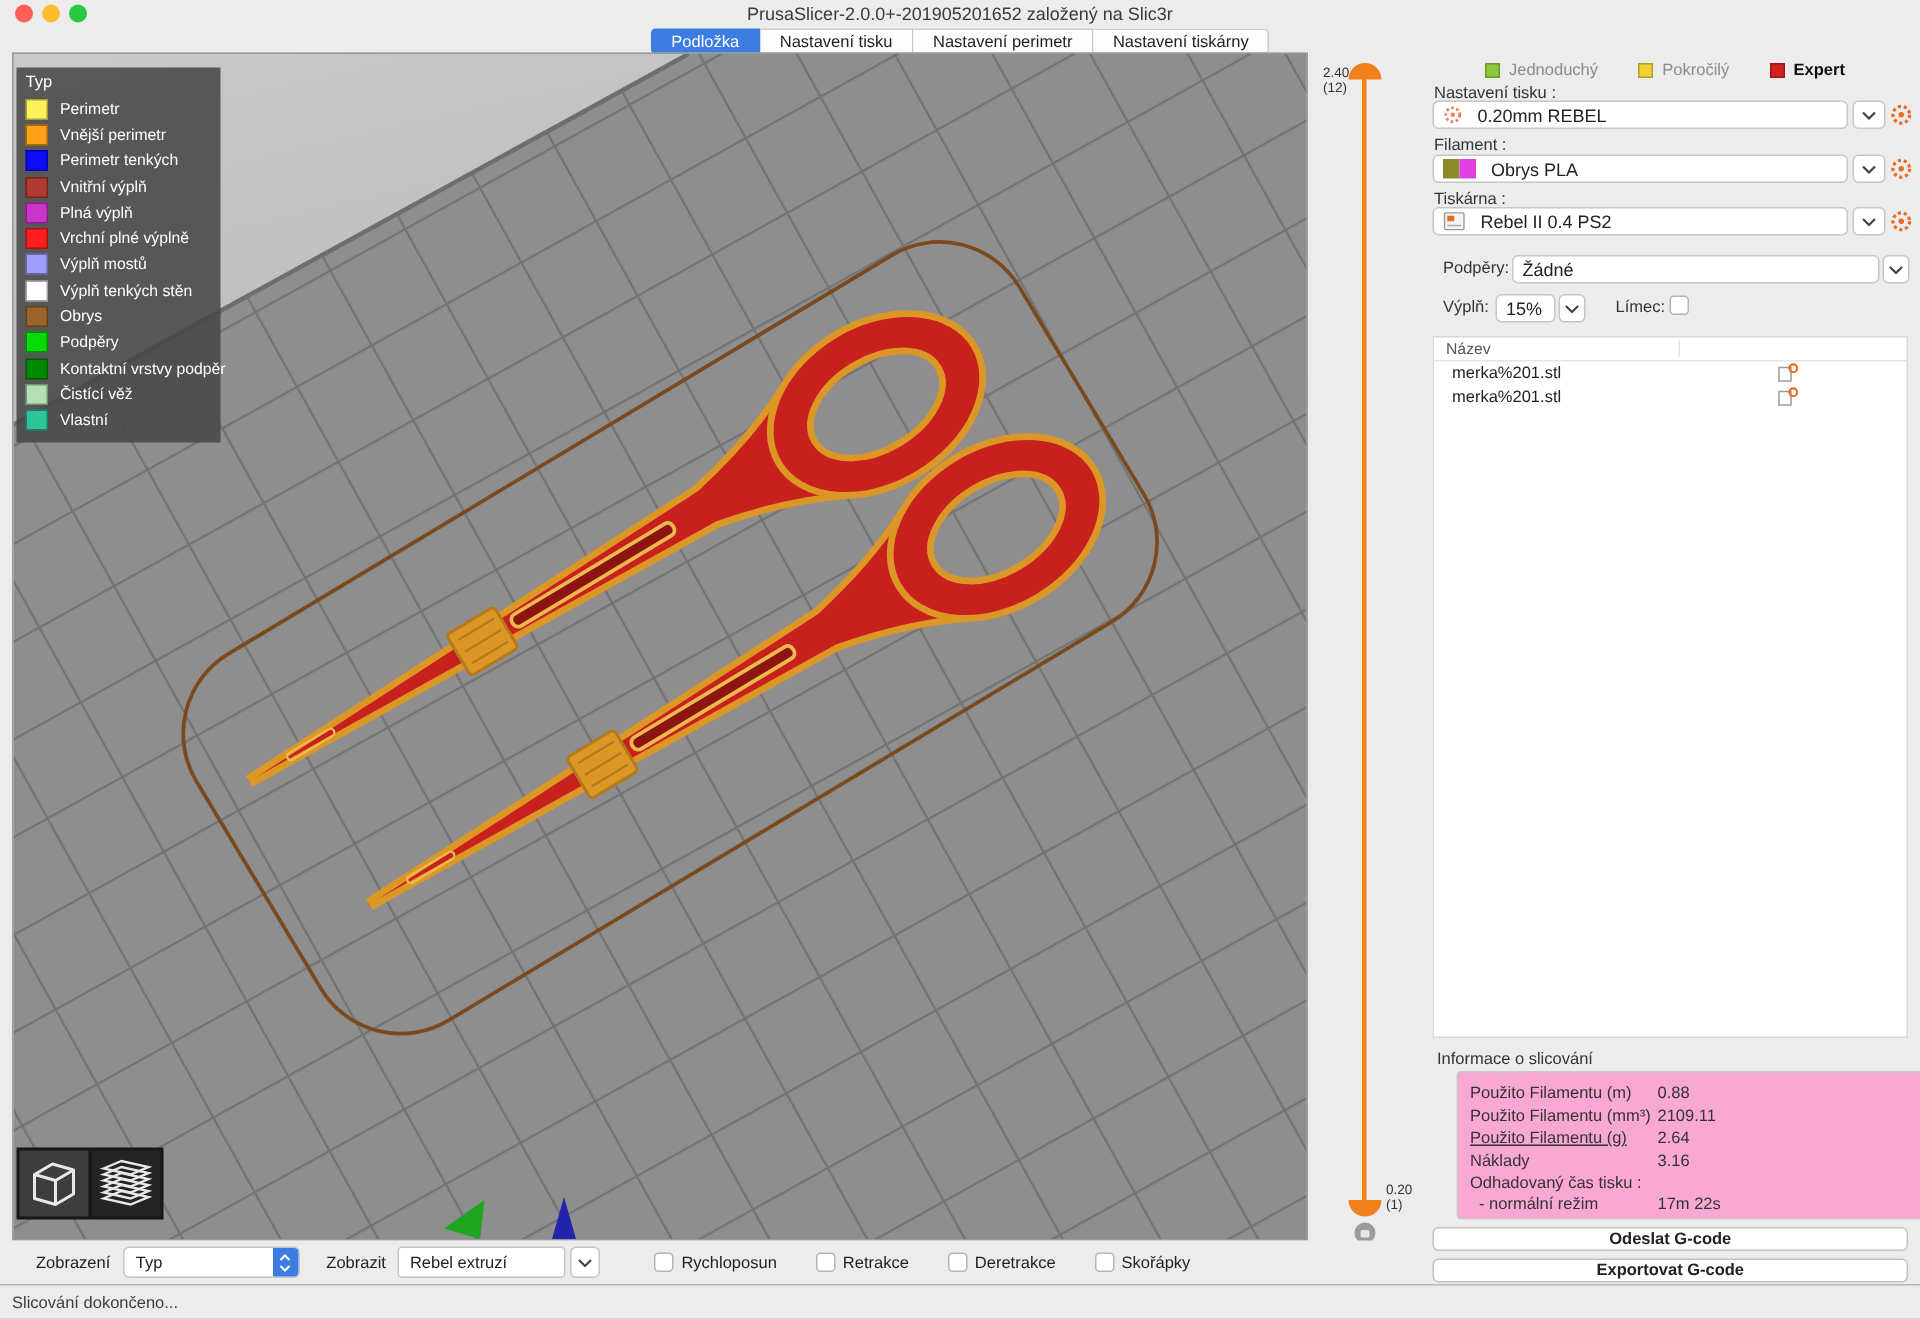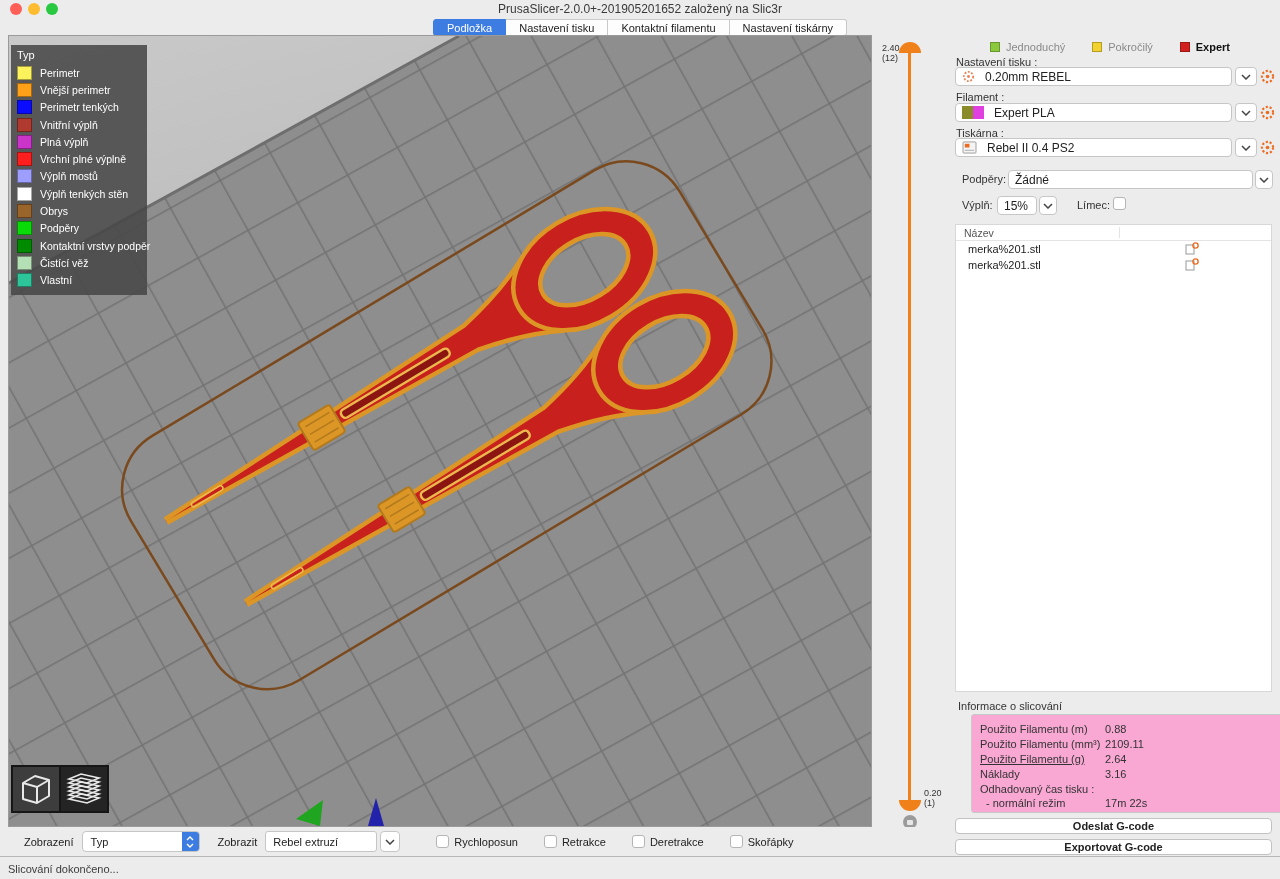--- a/index.html
+++ b/index.html
@@ -85,21 +85,21 @@
 <div class="titlebar">
   <span class="tl" style="left:10px;background:#ff5f57;"></span>
   <span class="tl" style="left:28px;background:#febc2e;"></span>
   <span class="tl" style="left:46px;background:#28c840;"></span>
   <div class="title">PrusaSlicer-2.0.0+-201905201652 založený na Slic3r</div>
 </div>
 
 <div class="tabbar">
   <div class="tab active">Podložka</div>
   <div class="tab">Nastavení tisku</div>
-  <div class="tab">Kontaktní filamentu</div>
+  <div class="tab">Nastavení perimetr</div>
   <div class="tab">Nastavení tiskárny</div>
 </div>
 
 <div class="viewport">
   <svg width="864" height="792" viewBox="0 0 864 792">
     <defs>
       <linearGradient id="bgGrad" x1="0" y1="0" x2="0.25" y2="1">
         <stop offset="0" stop-color="#c9c9c9"></stop>
           <stop offset="1" stop-color="#a5a5a5"></stop>
       </linearGradient>
@@ -273,21 +273,21 @@
     <circle cx="7" cy="7" r="5.2" fill="none" stroke="#ed6b21" stroke-width="2" stroke-dasharray="2 1.7"></circle>
     <circle cx="7" cy="7" r="1.7" fill="#ed6b21"></circle>
   </svg>
 
   <div class="plabel" style="top:56px;">Filament :</div>
   <div class="combo" style="top:68px;">
     <span style="display:flex;width:22px;height:13px;">
       <span style="flex: 1 1 0%; background: rgb(139, 139, 42);"></span>
       <span style="flex: 1 1 0%; background: rgb(224, 64, 224);"></span>
     </span>
-    <span>Expert PLA</span>
+    <span>Obrys PLA</span>
   </div>
   <div class="smallbtn" style="left:285px;top:68px;">
     <svg width="10" height="6" viewBox="0 0 10 6">
         <polyline points="1,1 5,5 9,1" fill="none" stroke="#444" stroke-width="1.5"></polyline>
       </svg>
   </div>
   <svg class="gearbtn" style="left:310px;top:70px;" viewBox="0 0 14 14">
     <circle cx="7" cy="7" r="5.2" fill="none" stroke="#ed6b21" stroke-width="2" stroke-dasharray="2 1.7"></circle>
     <circle cx="7" cy="7" r="1.7" fill="#ed6b21"></circle>
   </svg>

